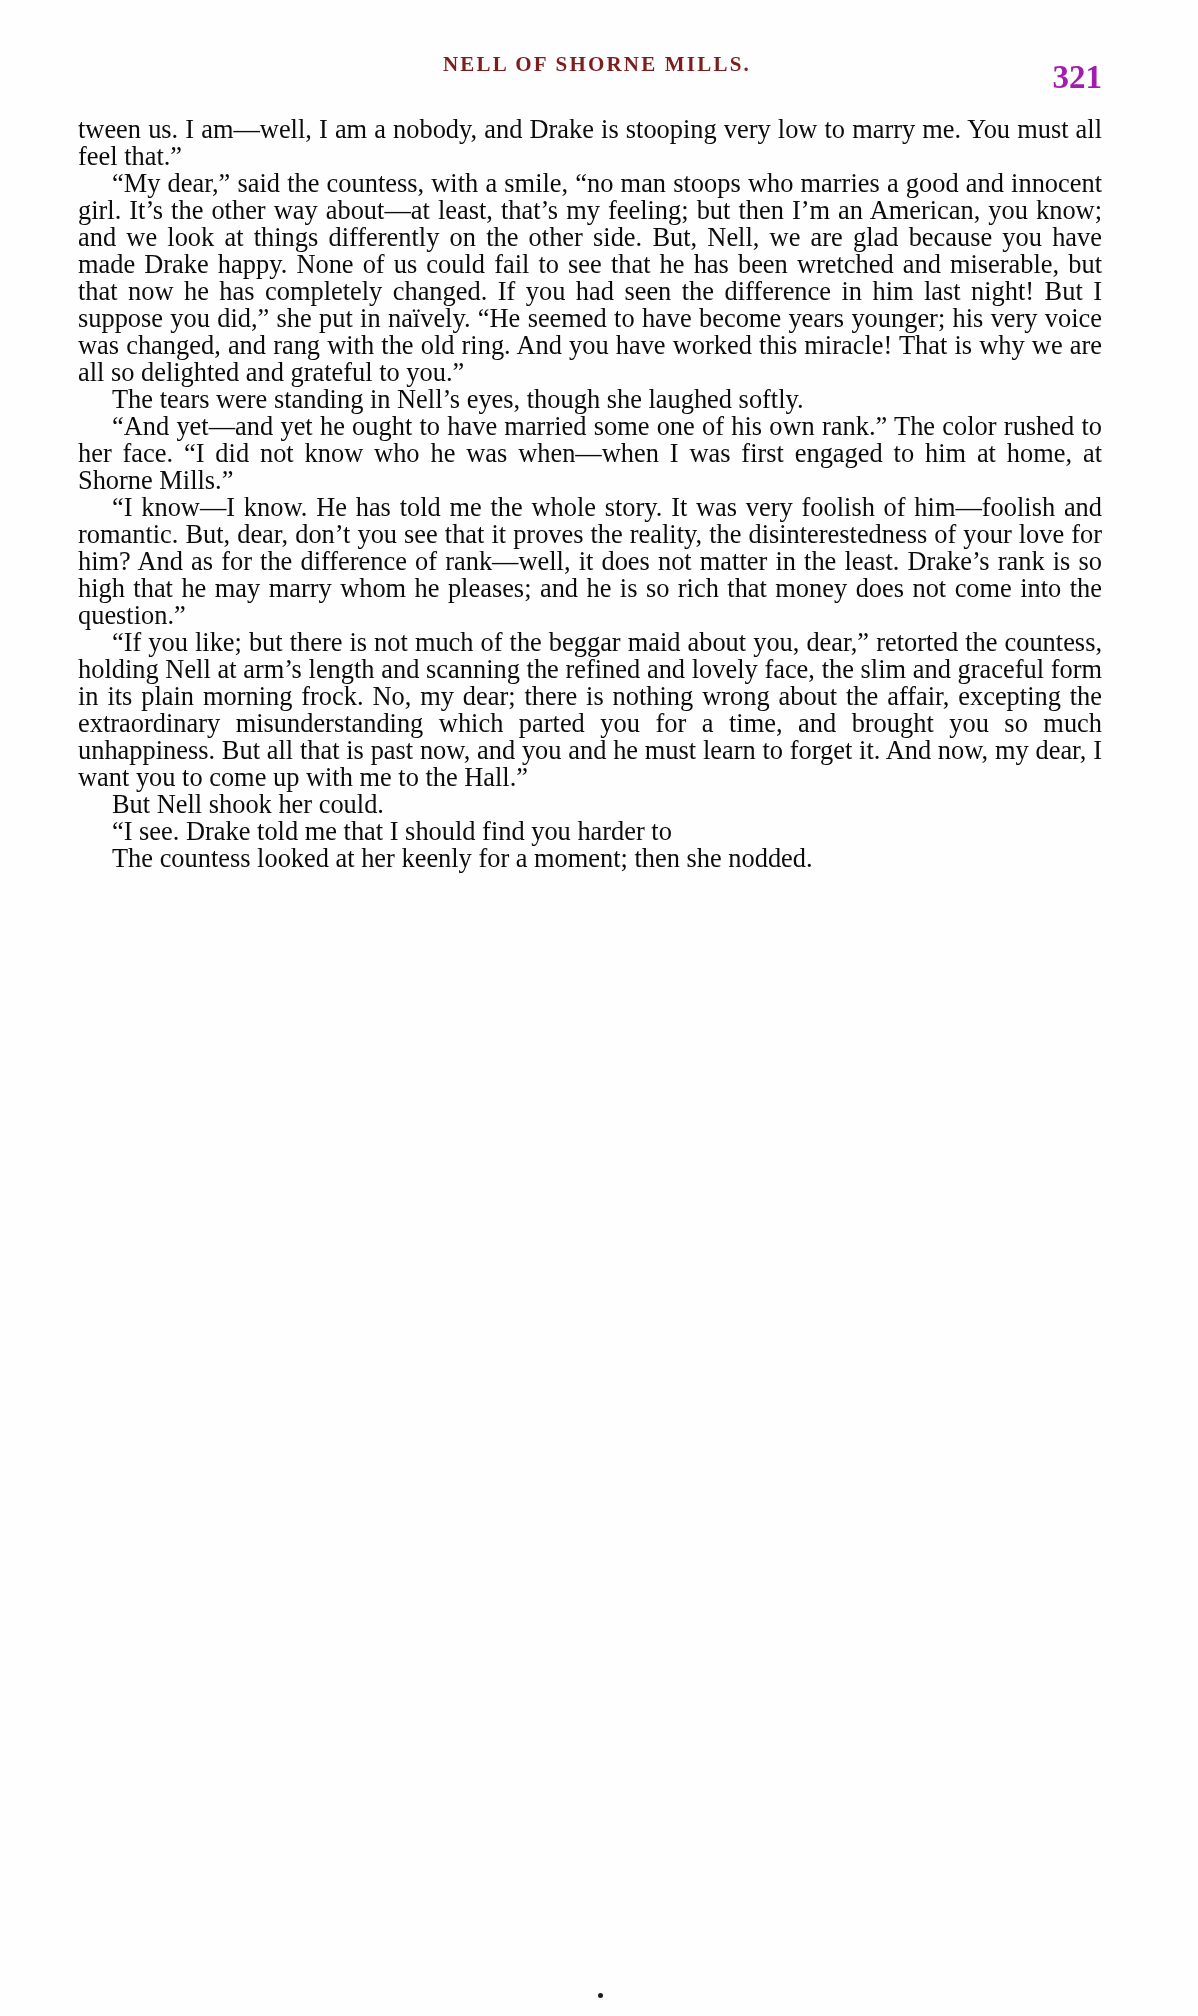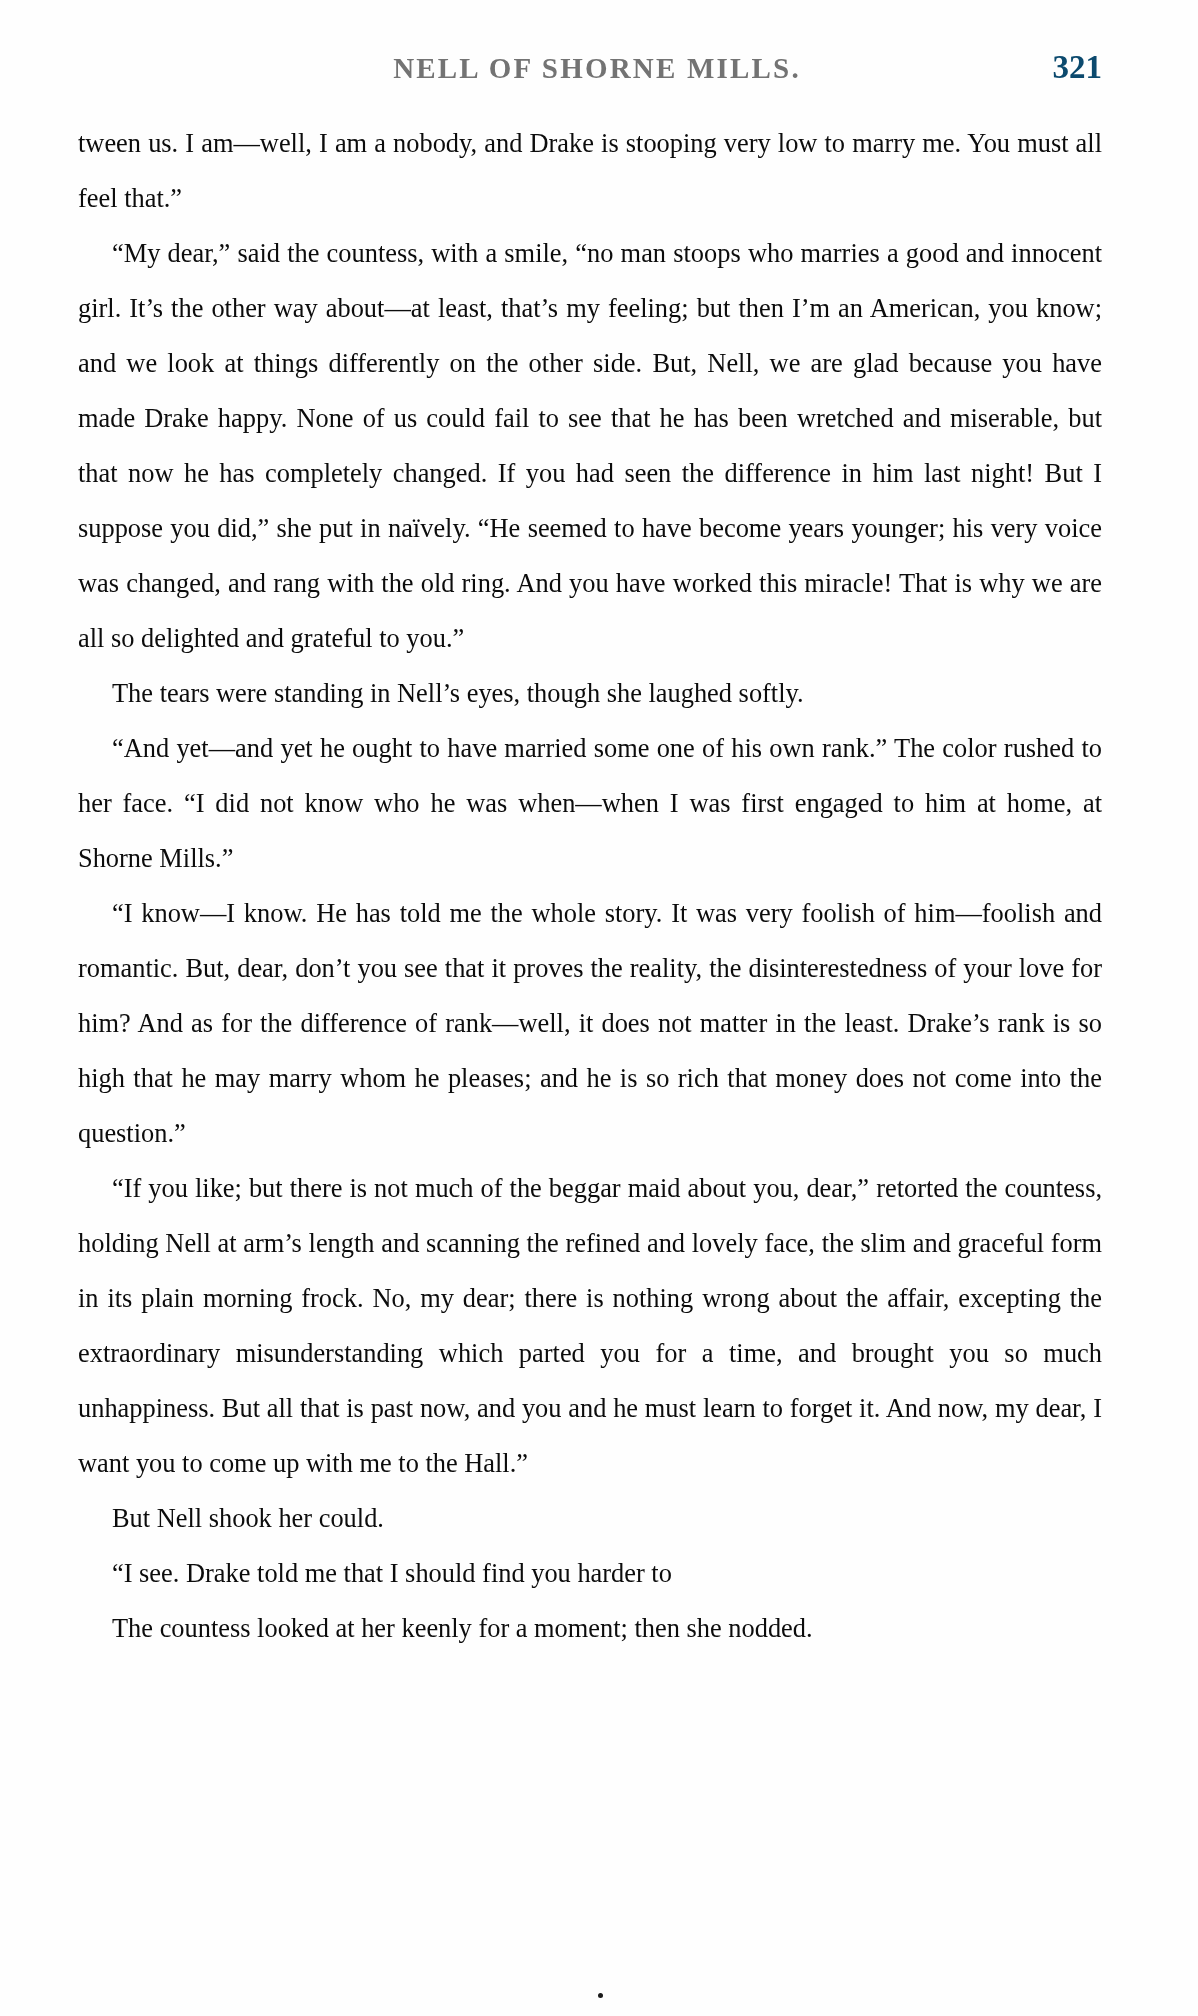--- a/index.html
+++ b/index.html
@@ -26,41 +26,41 @@
     display: flex;
     align-items: baseline;
     justify-content: center;
     position: relative;
     height: 46px;
     margin: 0 0 18px 0;
   }
   .running-title {
     font-family: "Liberation Serif", serif;
     font-weight: bold;
-    font-size: 29px;
+    font-size: 21px;
     letter-spacing: 2.2px;
     text-transform: uppercase;
-    color: #737373;
+    color: #7f1d1d;
     white-space: nowrap;
     text-indent: 14px;
   }
   .folio {
     position: absolute;
     right: 0;
-    bottom: 12px;
+    bottom: 2px;
     font-family: "Liberation Serif", serif;
     font-weight: bold;
     font-size: 33px;
     letter-spacing: 0px;
-    color: #0c4a6e;
+    color: #a21caf;
   }
   .body-text {
     font-family: "Liberation Serif", serif;
     font-size: 26.4px;
-    line-height: 55px;
+    line-height: 27px;
     text-align: justify;
     text-justify: inter-word;
     color: #0c0c0c;
     -webkit-font-smoothing: none;
   }
   .body-text p {
     margin: 0;
     text-indent: 34px;
     hyphens: manual;
   }

